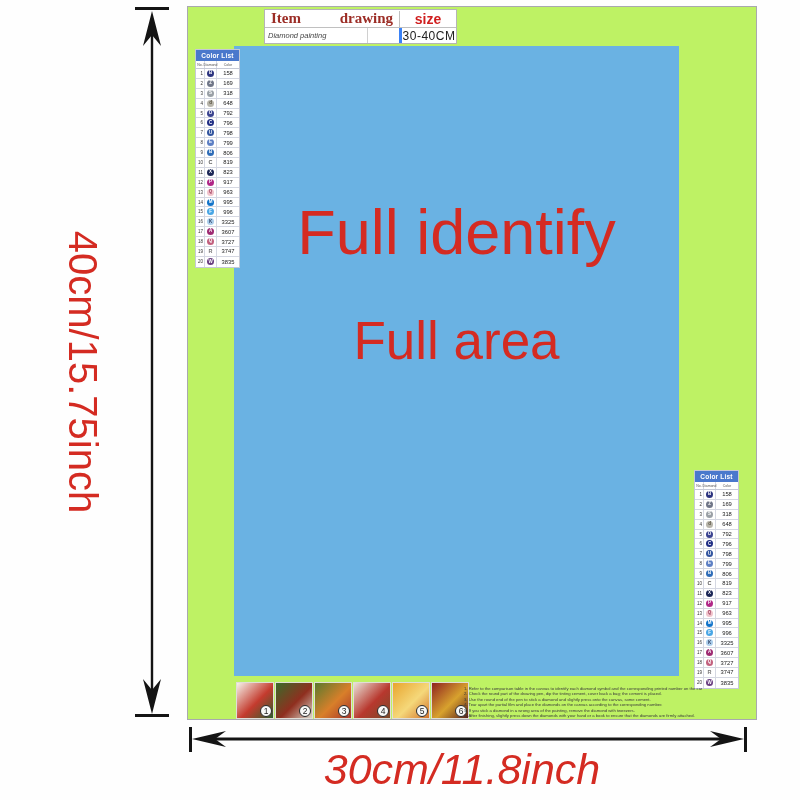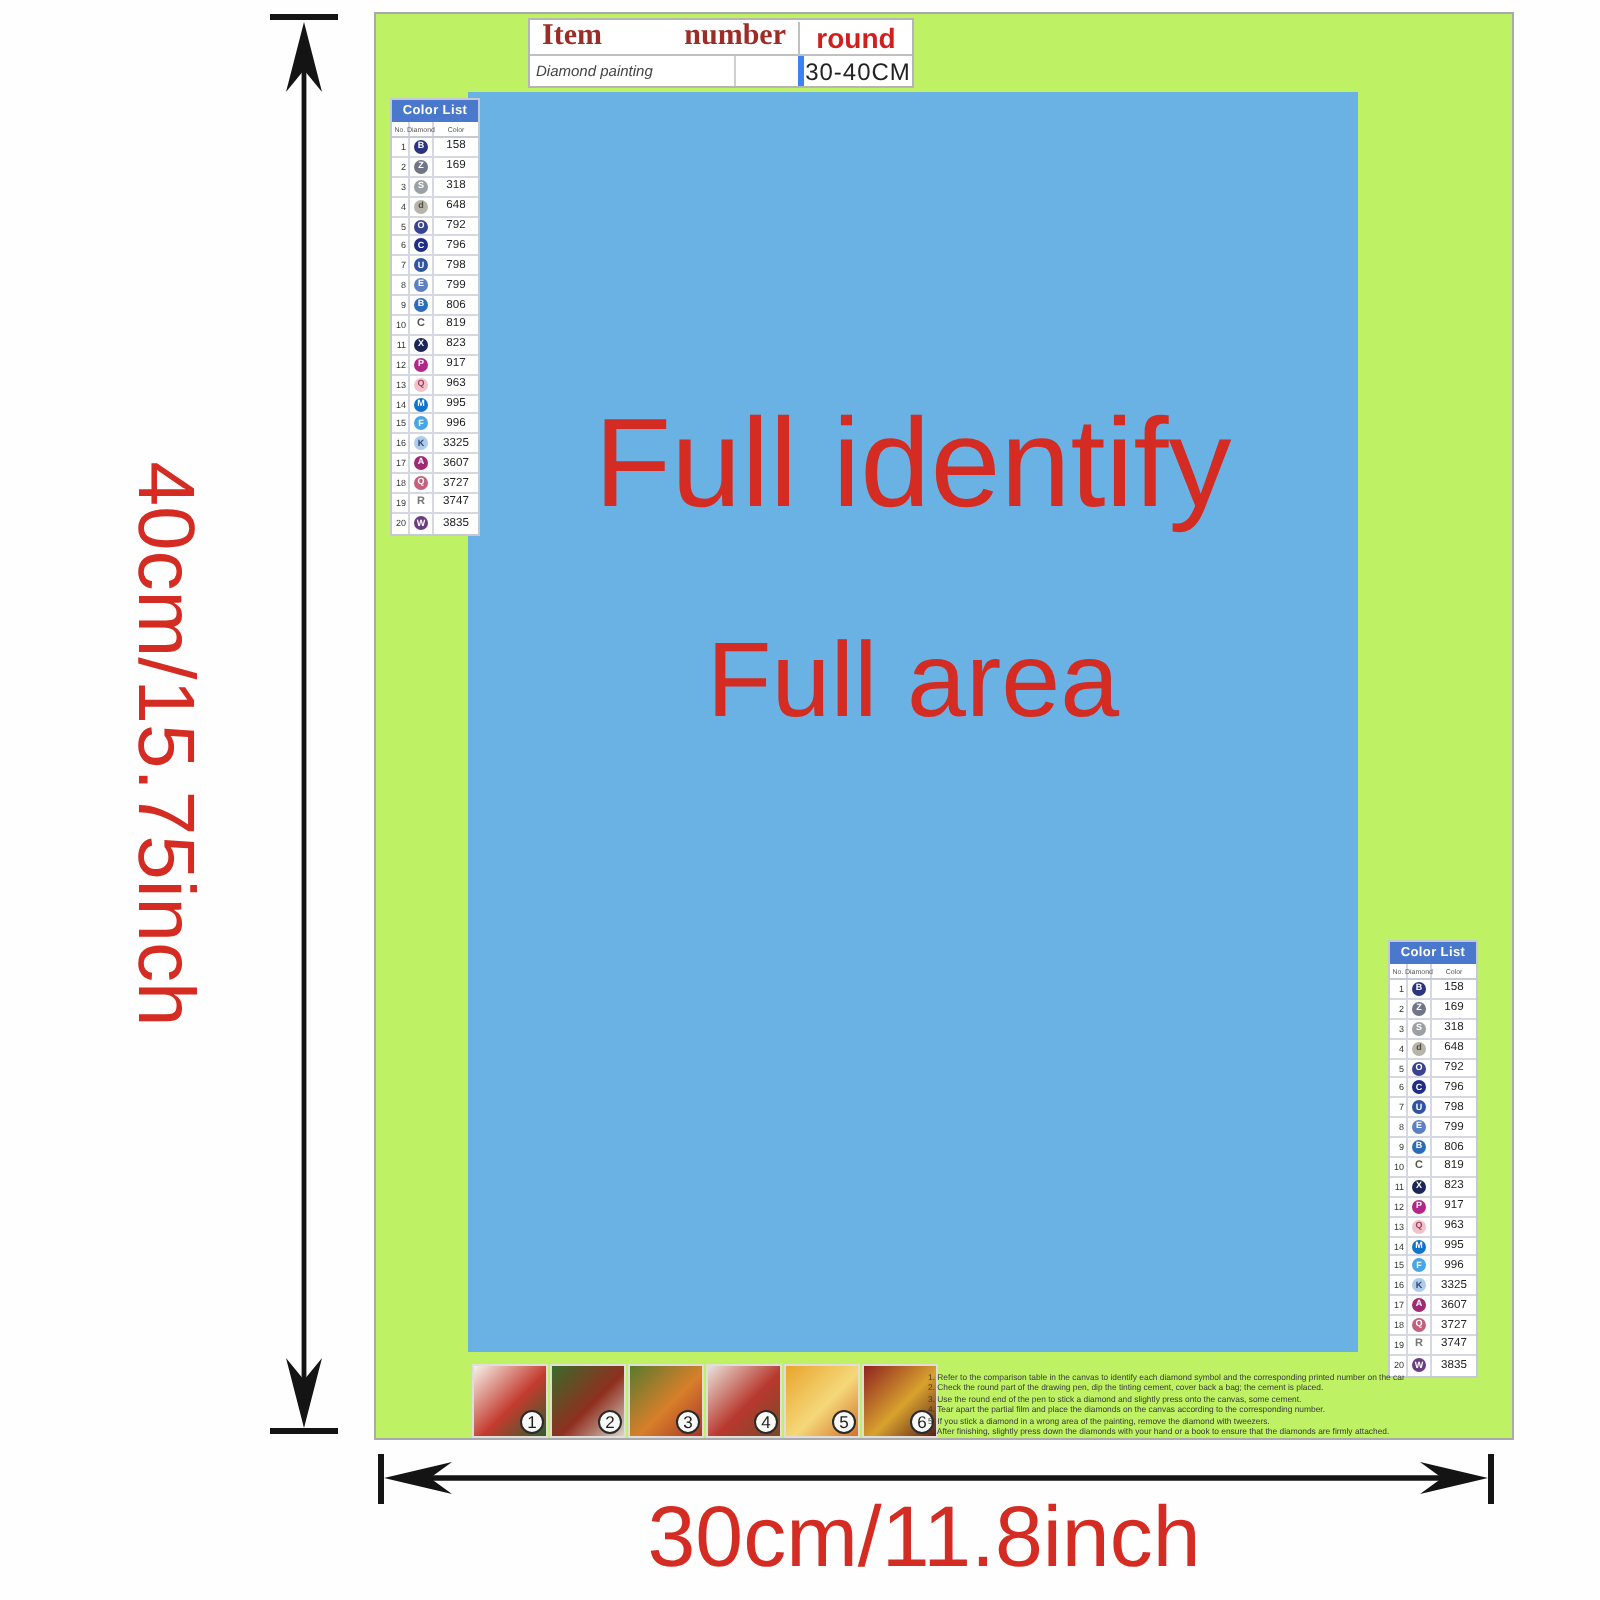--- a/index.html
+++ b/index.html
@@ -64,21 +64,21 @@
          display:flex;align-items:center;justify-content:center;line-height:1;}
   .instr{position:absolute;left:276px;top:679px;width:238px;}
   .instr div{font-size:4.2px;line-height:5.4px;color:#3a3a3a;white-space:nowrap;overflow:hidden;}
 
   
   .v-arrow{position:absolute;left:132px;top:4px;}
   .h-arrow{position:absolute;left:186px;top:726px;}
   .dim-h{position:absolute;left:82px;top:372px;transform:translate(-50%,-50%) rotate(90deg);
          transform-origin:center;white-space:nowrap;font-size:40px;color:#d42b22;}
   .dim-w{position:absolute;left:462px;top:745px;transform:translateX(-50%);
-         white-space:nowrap;font-size:43px;color:#d42b22;}
+         white-space:nowrap;font-size:43px;color:#d42b22;font-style:italic;}
 </style>
 </head>
 <body>
 
 <div id="stage">
 
   <svg class="v-arrow" width="40" height="716" viewBox="0 0 40 716">
     <rect x="3" y="3" width="34" height="3" fill="#141414"></rect>
     <polygon points="20,7 11,42 20,31 29,42" fill="#141414"></polygon>
     <line x1="20" y1="31" x2="20" y2="686" stroke="#141414" stroke-width="2.4"></line>
@@ -97,24 +97,24 @@
   </svg>
 
   <div class="dim-w">30cm/11.8inch</div>
 
   <div class="poster">
 
     <div class="itemtable">
       <div class="it-row it-hdr">
         <div class="it-cell c-itemnum">
           <span class="t-item">Item</span>
-          <span class="t-number">number</span>
+          <span class="t-number">drawing</span>
         </div>
         <div class="it-cell c-size">
-          <span class="t-size">round</span>
+          <span class="t-size">size</span>
         </div>
       </div>
       <div class="it-row">
         <div class="it-cell c-name">Diamond painting</div>
         <div class="it-cell c-empty"></div>
         <div class="it-cell c-sizeval">30-40CM</div>
       </div>
     </div>
 
     <div class="paste">

